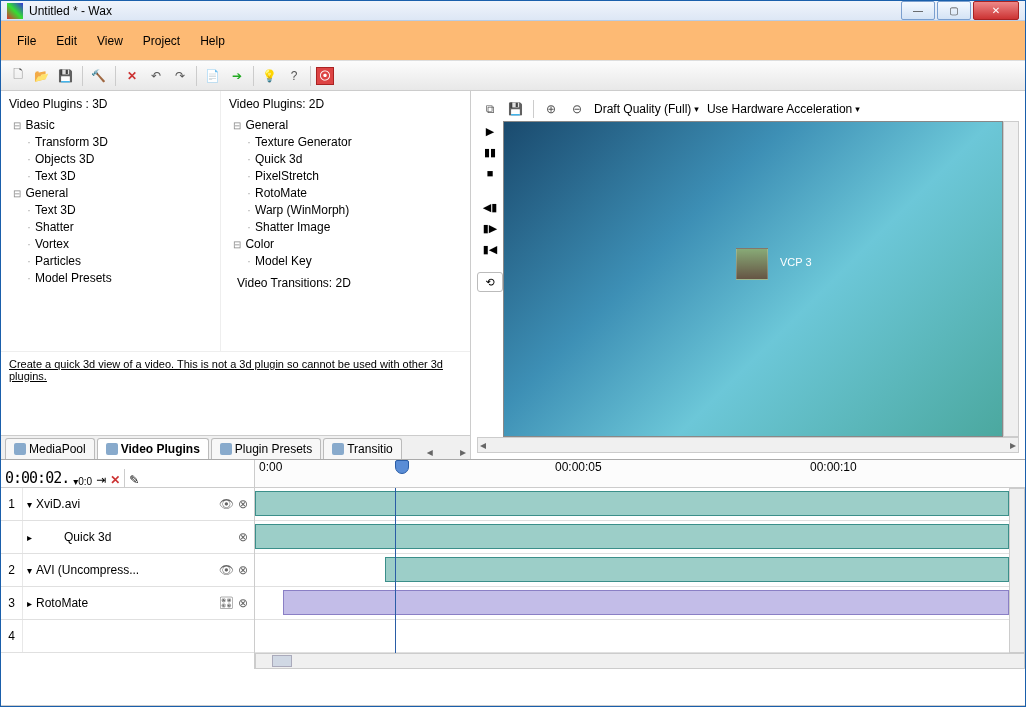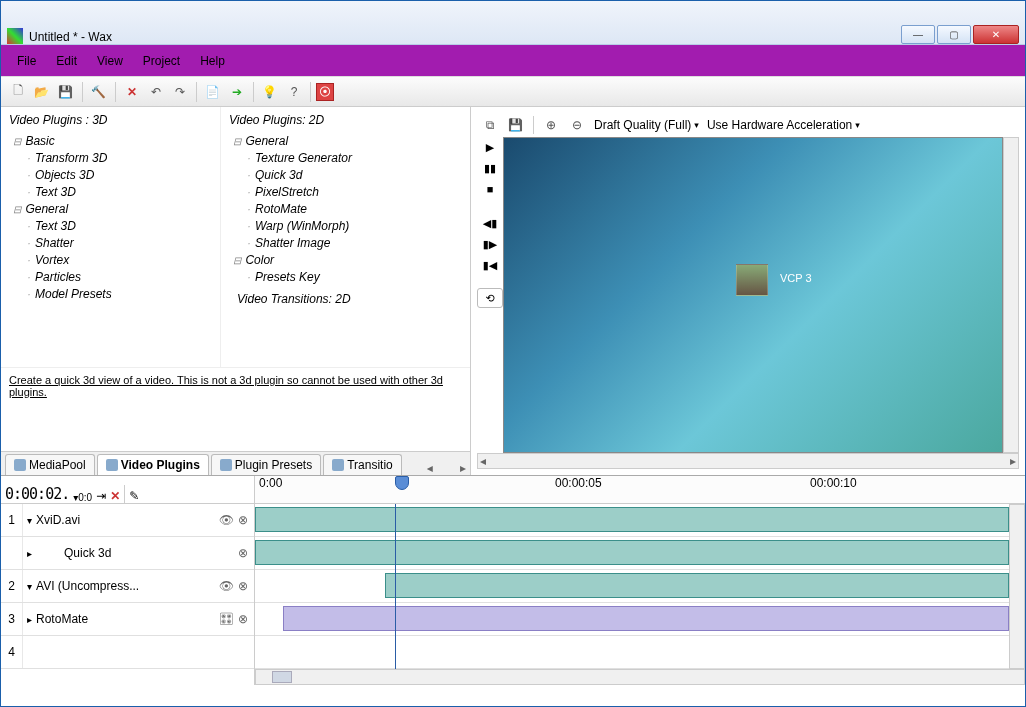--- a/index.html
+++ b/index.html
@@ -1,33 +1,33 @@
 <!DOCTYPE html>
 <html><head>
 <meta charset="utf-8">
 <style>
 * { box-sizing: border-box; margin: 0; padding: 0; font-family: Tahoma, Arial, sans-serif; font-size: 12px; }
 body { background: #fff; width: 1026px; height: 707px; overflow: hidden; border: 1px solid #1a5fab; }
-.titlebar { height: 44px; background: linear-gradient(#f0f4fb, #dde7f5); display: flex; align-items: flex-end; padding: 0 6px; border-bottom: 1px solid #b8cde6; }
+.titlebar { height: 20px; background: linear-gradient(#f0f4fb, #dde7f5); display: flex; align-items: center; padding: 0 6px; border-bottom: 1px solid #b8cde6; }
 .titlebar .app-icon { width: 16px; height: 16px; background: linear-gradient(45deg,#d33,#3d3,#33d); margin-right: 6px; }
 .titlebar .title { flex: 1; color: #000; }
 .win-btns { display: flex; gap: 2px; }
 .win-btn { width: 34px; height: 19px; border: 1px solid #7a9fcf; background: linear-gradient(#f5f9ff,#d4e3f5); display:flex;align-items:center;justify-content:center;font-size:10px;color:#444; border-radius:2px;}
 .win-btn.close { width: 46px; background: linear-gradient(#e88,#c33); color:#fff; border-color:#a22;}
-.menubar { height: 32px; background:#a21caf; display:flex; align-items:center; padding:0 8px; gap:4px; border-bottom:1px solid #ddd;}
+.menubar { height: 40px; background:#fdba74; display:flex; align-items:center; padding:0 8px; gap:4px; border-bottom:1px solid #ddd;}
 .menubar span { padding: 3px 8px; }
 .toolbar { height: 30px; background: linear-gradient(#fcfcfc,#e8e8e8); border-bottom:1px solid #ccc; display:flex; align-items:center; padding:0 6px; gap:2px;}
 .tbtn { width:22px; height:22px; display:flex;align-items:center;justify-content:center; font-size:12px; color:#555;}
 .tsep { width:1px; height:20px; background:#ccc; margin:0 3px;}
 .red-x { color:#c33; font-weight:bold;}
 .green-arrow { color:#2a2;}
 .main { display:flex; height: 368px; }
 .left-panel { width: 470px; border-right:1px solid #ccc; display:flex; flex-direction:column; }
 .plugin-panes { display:flex; height:260px; }
-.plugin-col { padding:6px 8px;font-style:italic; }
+.plugin-col { padding:6px 8px; }
 .plugin-col.col1 { width: 220px; border-right:1px solid #eee; }
 .plugin-col.col2 { flex:1; }
 .plugin-col h4 { font-weight:normal; font-size:12px; margin-bottom:6px; }
 .tree { font-size:12px; line-height:17px; }
 .tree ul { list-style:none; margin-left:14px; }
 .tree > ul { margin-left:4px; }
 .tree .node-toggle::before { content:"⊟"; color:#888; margin-right:4px; font-size:10px;}
 .tree .leaf::before { content:"·"; color:#aaa; margin-right:4px;}
 .transitions { padding:6px 8px; }
 .desc { padding:6px 8px; font-size:11px; flex:1; border-top:1px solid #eee;text-decoration:underline;}
@@ -159,21 +159,21 @@
                 <li class="leaf"><span>Texture Generator</span></li>
                 <li class="leaf"><span>Quick 3d</span></li>
                 <li class="leaf"><span>PixelStretch</span></li>
                 <li class="leaf"><span>RotoMate</span></li>
                 <li class="leaf"><span>Warp (WinMorph)</span></li>
                 <li class="leaf"><span>Shatter Image</span></li>
               </ul>
             </li>
             <li><span class="node-toggle"></span><span>Color</span>
               <ul>
-                <li class="leaf"><span>Presets Key</span></li>
+                <li class="leaf"><span>Model Key</span></li>
               </ul>
             </li>
           </ul>
         </div>
         <div class="transitions">
           <h4>Video Transitions: 2D</h4>
         </div>
       </div>
     </div>
     <div class="desc">Create a quick 3d view of a video. This is not a 3d plugin so cannot be used with other 3d plugins.</div>

